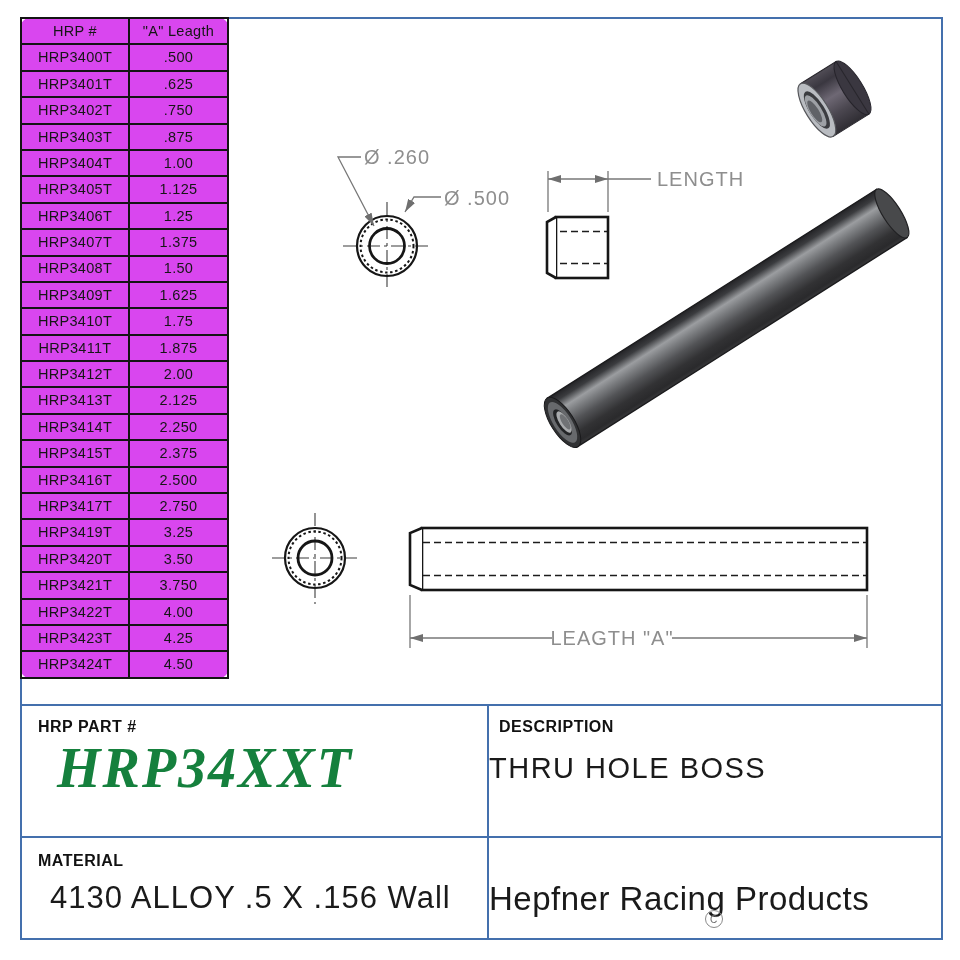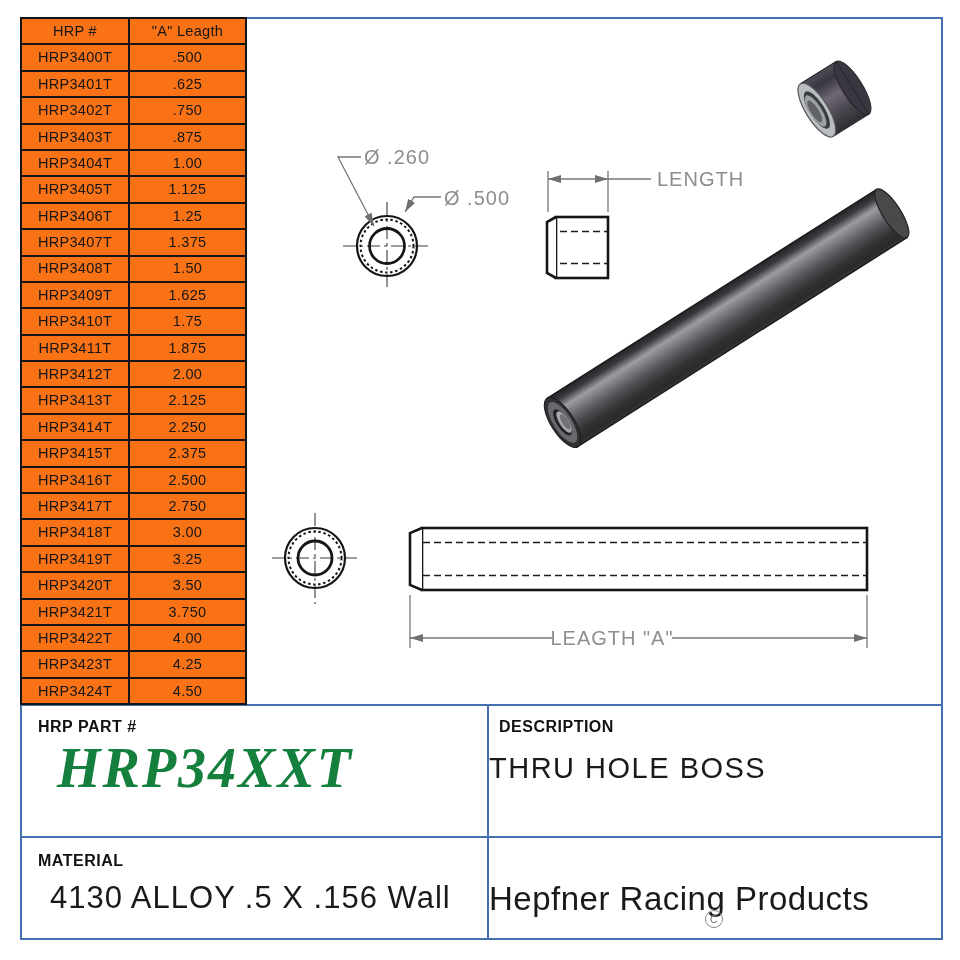--- a/index.html
+++ b/index.html
@@ -6,22 +6,22 @@
   body{
     width:960px;height:960px;background:#ffffff;position:relative;
     font-family:"Liberation Sans",sans-serif;overflow:hidden;color:#161616;
   }
   
   .frame{position:absolute;left:20px;top:17px;width:919px;height:919px;border:2px solid #4470ad;}
   .hline{position:absolute;left:20px;width:923px;height:0;border-top:2px solid #4470ad;}
   .vline{position:absolute;top:704px;height:236px;width:0;border-left:2px solid #4470ad;}
 
   
-  table.parts{position:absolute;left:20px;top:17px;width:227px;border-collapse:collapse;
-    table-layout:fixed;background:#f97316;z-index:3;}
+  table.parts{position:absolute;left:20px;top:17px;width:209px;border-collapse:collapse;
+    table-layout:fixed;background:#d946ef;z-index:3;border-radius:12px;}
   table.parts th,table.parts td{
     border:2px solid #141414;text-align:center;vertical-align:middle;
     font-size:14.5px;font-weight:400;padding:0;height:24.4px;line-height:1;color:#161616;
     letter-spacing:.3px;white-space:nowrap;overflow:hidden;}
 
   
   svg.draw{position:absolute;left:0;top:0;z-index:2;}
   .thick{stroke:#161616;stroke-width:2.6;}
   .hiddenln{stroke:#1c1c1c;stroke-width:1.6;stroke-dasharray:7 4;fill:none;}
   .cl{stroke:#3c3c3c;stroke-width:1.1;stroke-dasharray:13 4 3 4;fill:none;}
@@ -123,24 +123,20 @@
       <td>HRP3415T</td>
       <td>2.375</td>
     </tr>
       <tr>
       <td>HRP3416T</td>
       <td>2.500</td>
     </tr>
       <tr>
       <td>HRP3417T</td>
       <td>2.750</td>
-    </tr>
-      <tr>
-      <td>HRP3418T</td>
-      <td>3.00</td>
     </tr>
       <tr>
       <td>HRP3419T</td>
       <td>3.25</td>
     </tr>
       <tr>
       <td>HRP3420T</td>
       <td>3.50</td>
     </tr>
       <tr>

